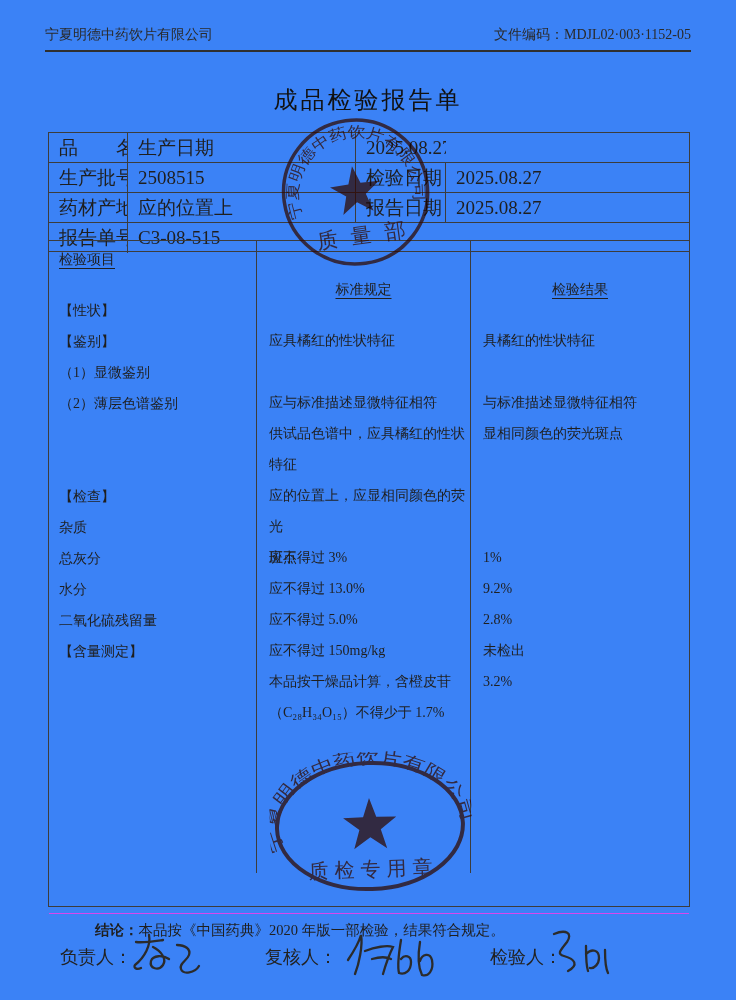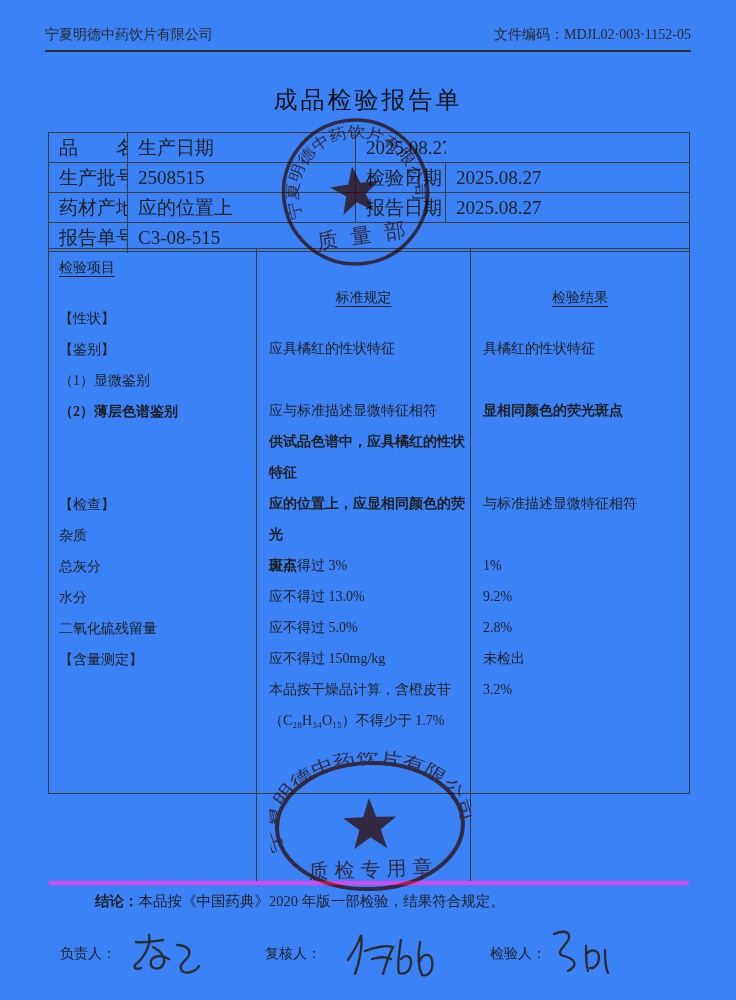--- a/index.html
+++ b/index.html
@@ -20,39 +20,39 @@
   .info-table { position:absolute; left:48px; top:132px; width:642px; height:120px;
     border:1px solid #3c3c3c; font-size:19px; }
   .info-row { display:grid; height:30px; border-bottom:1px solid #3c3c3c; }
   .info-row.r4 { border-bottom:none; }
   .info-row.cols4 { grid-template-columns:79px 228px 90px 1fr; }
   .info-row.cols2 { grid-template-columns:79px 1fr; }
   .info-cell { display:flex; align-items:center; padding-left:10px; overflow:hidden; white-space:nowrap; }
   .info-cell.bordered { border-right:1px solid #3c3c3c; }
 
   
-  .main-table { position:absolute; left:48px; top:248px; width:642px; height:546px;
+  .main-table { position:absolute; left:48px; top:240px; width:642px; height:667px;
     border:1px solid #3c3c3c; font-size:14px; }
   .mt-grid { display:grid; grid-template-columns:208px 214px 1fr; height:632px; }
   .mt-col { padding-top:0; }
   .mt-col.c1, .mt-col.c2 { border-right:1px solid #3c3c3c; }
   .mt-head { height:54px; padding-top:10px; }
   .mt-head span { text-decoration:underline; text-underline-offset:4px; }
   .c1 .mt-head { padding-left:10px; }
   .c2 .mt-head, .c3 .mt-head { text-align:center;margin-top:30px; }
   .line { line-height:31px; white-space:pre-line; }
   .c1 .line { padding-left:10px; }
   .c2 .line, .c3 .line { padding-left:12px; padding-right:4px; }
-  .h1 { height:31px; } .h3 { height:93px;font-weight:bold; } .h2 { height:62px; }
-  .conclusion-row { height:34px; border-top:4px solid #d946ef;
-    line-height:33px; padding-left:46px; font-size:14.5px; }
+  .h1 { height:31px; } .h3 { height:93px; } .h2 { height:62px; }
+  .conclusion-row { height:34px; border-top:1px solid #d946ef;
+    line-height:33px; padding-left:46px; font-size:14.5px;margin-top:40px; }
   .conclusion-row b { font-weight:bold; }
 
   
-  .sig-label { position:absolute; font-size:14px; color:#222;font-family:Liberation Serif, serif; }
+  .sig-label { position:absolute; font-size:18px; color:#222;font-family:Liberation Serif, serif; }
   .sig-svg { position:absolute; }
   .sig-svg path { fill:none; stroke:#2b2b2b; stroke-width:2.3; stroke-linecap:round; }
 
   
   .stamp { position:absolute; mix-blend-mode:multiply; opacity:.88; }
   .stamp-top { left:276px; top:110px; transform:rotate(-8deg); }
   .stamp-bottom { left:270px; top:752px; transform:rotate(-2deg); }
   .stamp .ring { fill:none; stroke:#d0392a; }
   .stamp text { fill:#d0392a; }
   .stamp .star { fill:#d0392a; }
@@ -121,22 +121,22 @@
         <div class="line h1">应不得过 13.0%</div>
         <div class="line h1">应不得过 5.0%</div>
         <div class="line h1">应不得过 150mg/kg</div>
         <div class="line h2">本品按干燥品计算，含橙皮苷
 （C₂₈H₃₄O₁₅）不得少于 1.7%</div>
       </div>
       <div class="mt-col c3">
         <div class="mt-head"><span>检验结果</span></div>
         <div class="line h1">具橘红的性状特征</div>
         <div class="line h1"></div>
+        <div class="line h1">与标准描述显微特征相符</div>
         <div class="line h3">显相同颜色的荧光斑点</div>
-        <div class="line h1">与标准描述显微特征相符</div>
         <div class="line h1"></div>
         <div class="line h1">1%</div>
         <div class="line h1">9.2%</div>
         <div class="line h1">2.8%</div>
         <div class="line h1">未检出</div>
         <div class="line h1">3.2%</div>
       </div>
     </div>
     <div class="conclusion-row">
       <b>结论：</b><span>本品按《中国药典》2020 年版一部检验，结果符合规定。</span>

